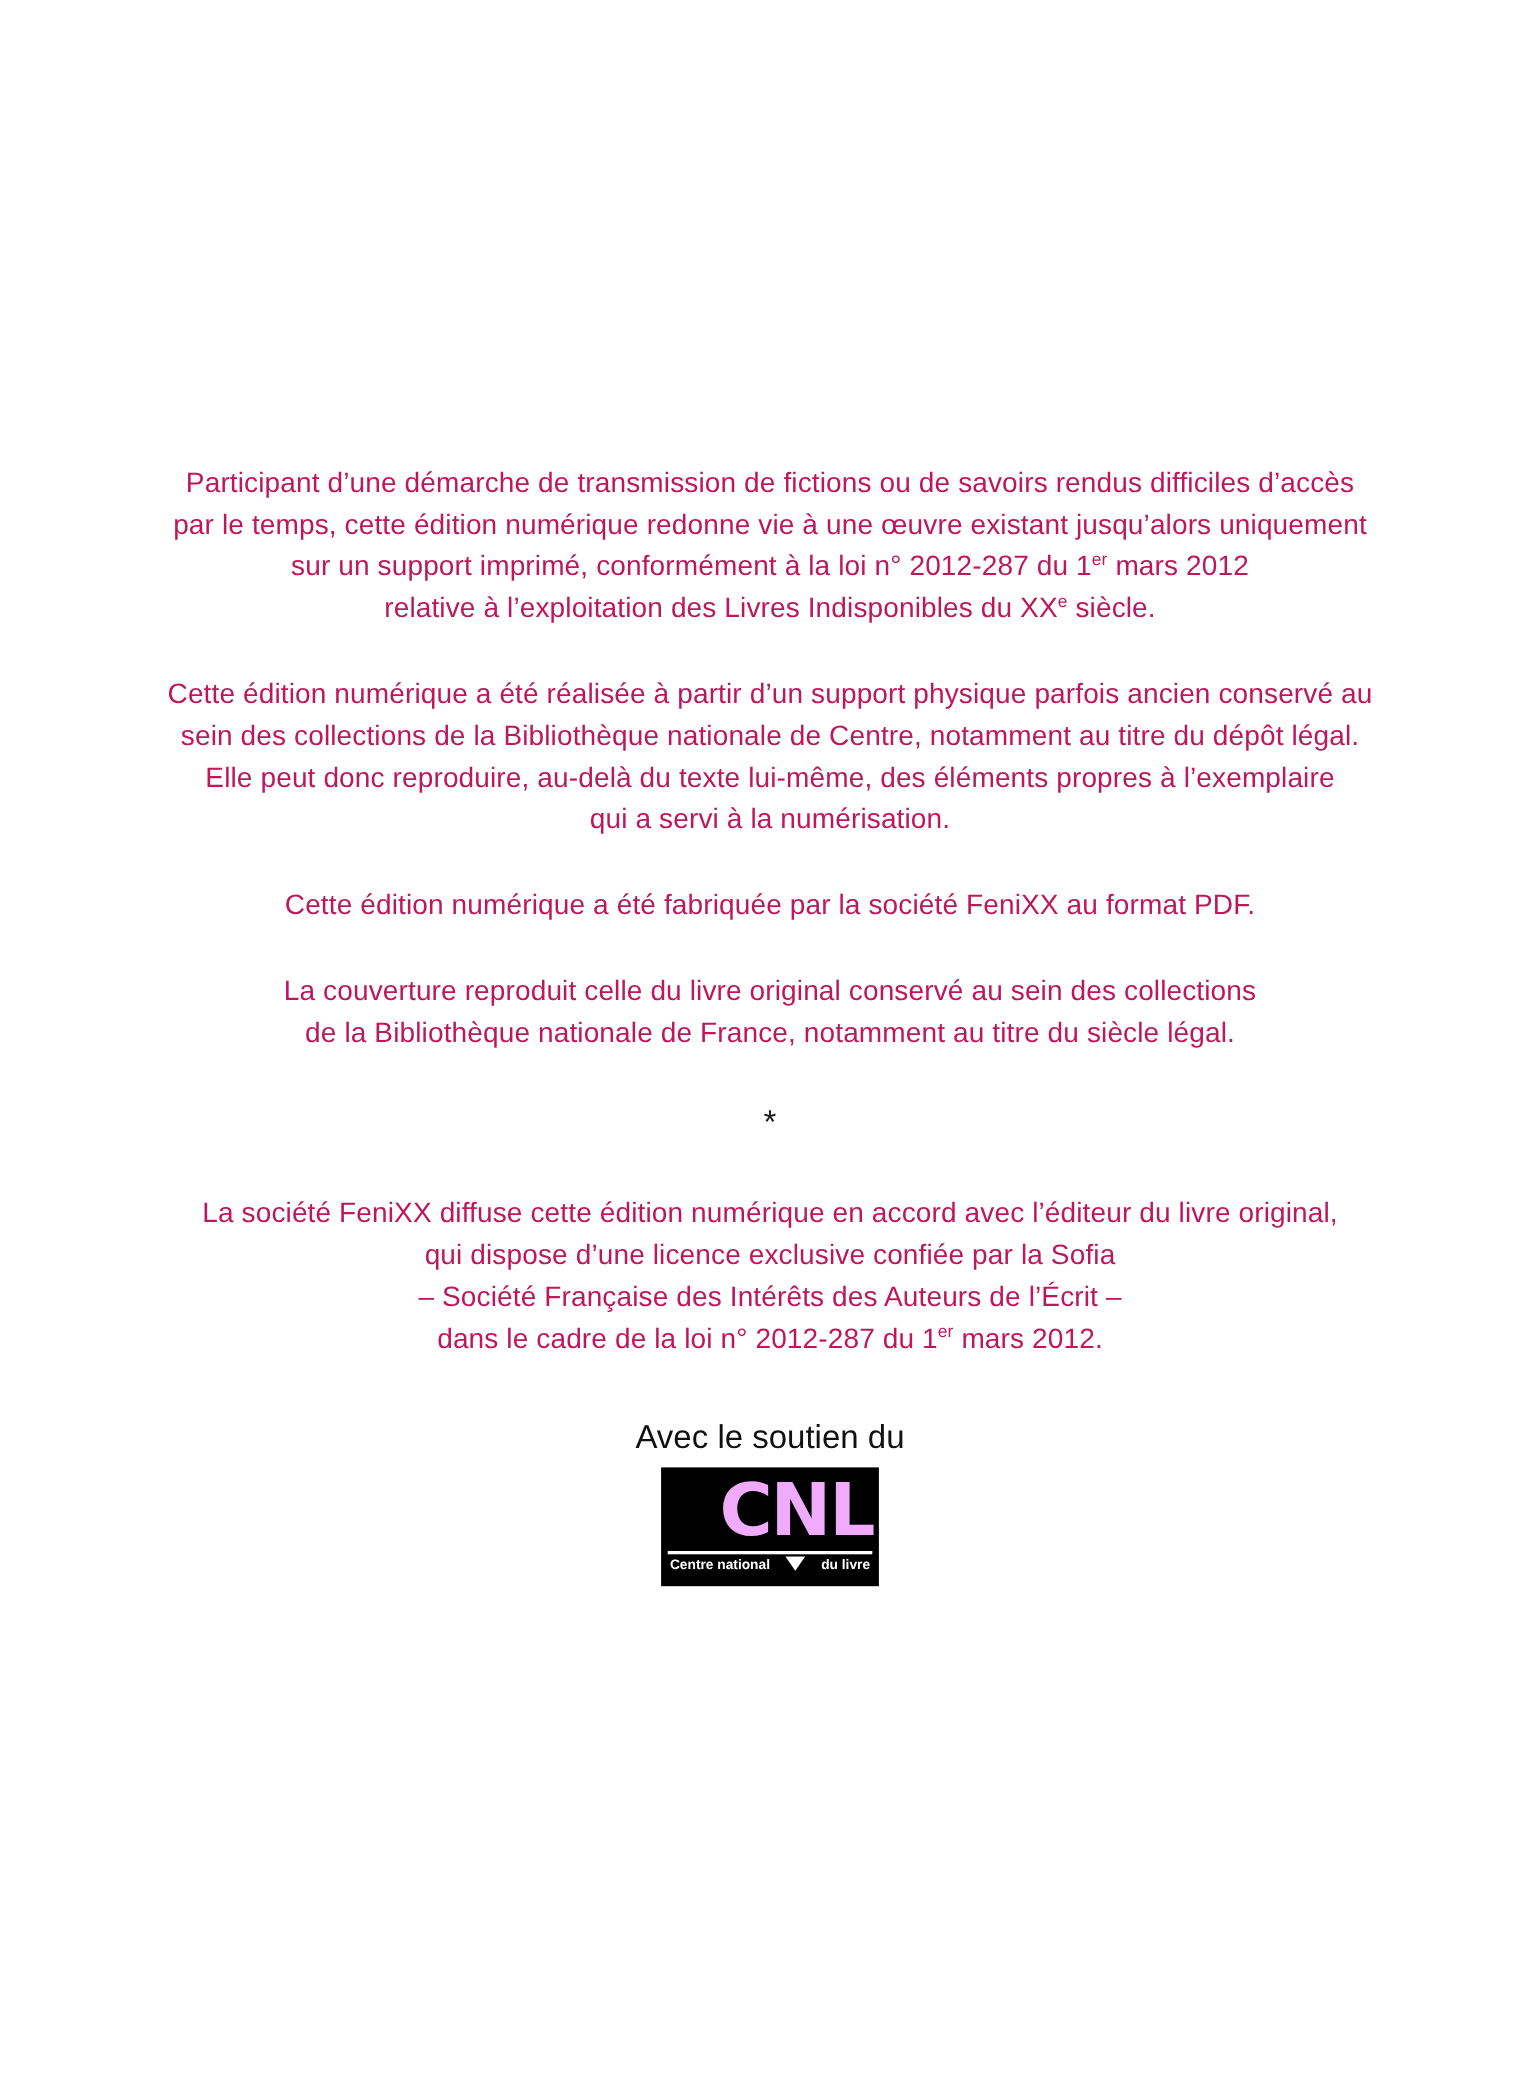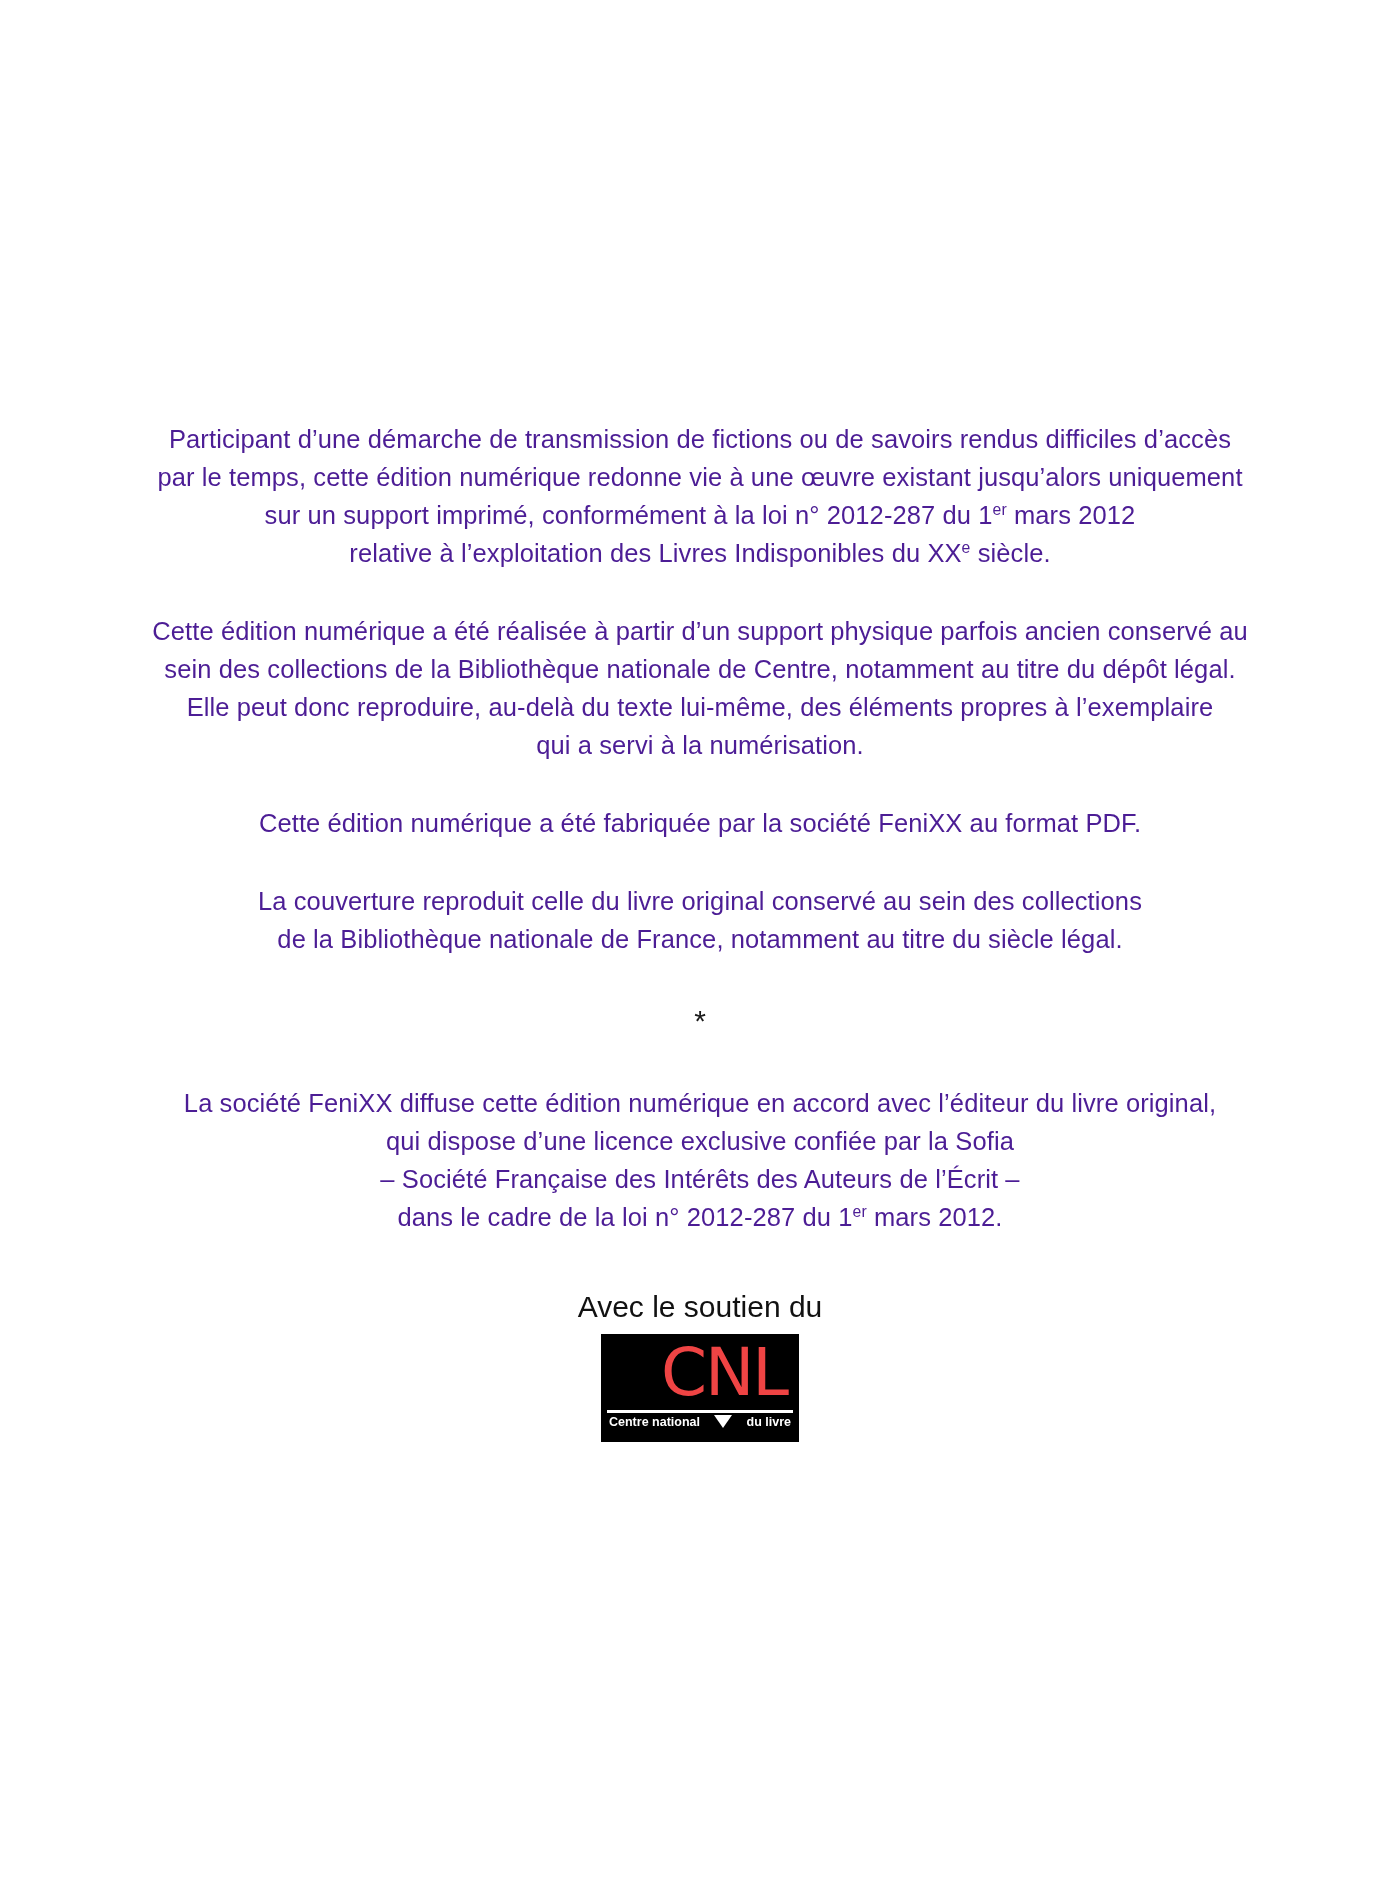--- a/index.html
+++ b/index.html
@@ -29,21 +29,21 @@
     top: 420px;
     text-align: center;
   }
   .para {
     font-size: 25.5px;
     line-height: 38px;
     letter-spacing: 0.1px;
     margin: 0 auto;
     width: 1160px;
     text-align: center;
-    color: #4c1d95;
+    color: #be185d;
   }
   .para + .para {
     margin-top: 40px;
   }
   .para .ln {
     display: block;
     white-space: nowrap;
   }
   sup {
     font-size: 0.62em;
@@ -80,23 +80,23 @@
   }
   .cnl-main {
     position: absolute;
     left: 0;
     right: 0;
     top: 2px;
     height: 74px;
     display: flex;
     align-items: center;
     justify-content: center;
-    color: #ef4444;
+    color: #f0abfc;
     font-family: "DejaVu Sans", sans-serif;
-    font-weight: normal;
+    font-weight: bold;
     font-size: 66px;
     letter-spacing: -2px;
     line-height: 74px;
     padding-left: 48px;
   }
   .cnl-sub {
     position: absolute;
     left: 6px;
     right: 6px;
     bottom: 5px;

